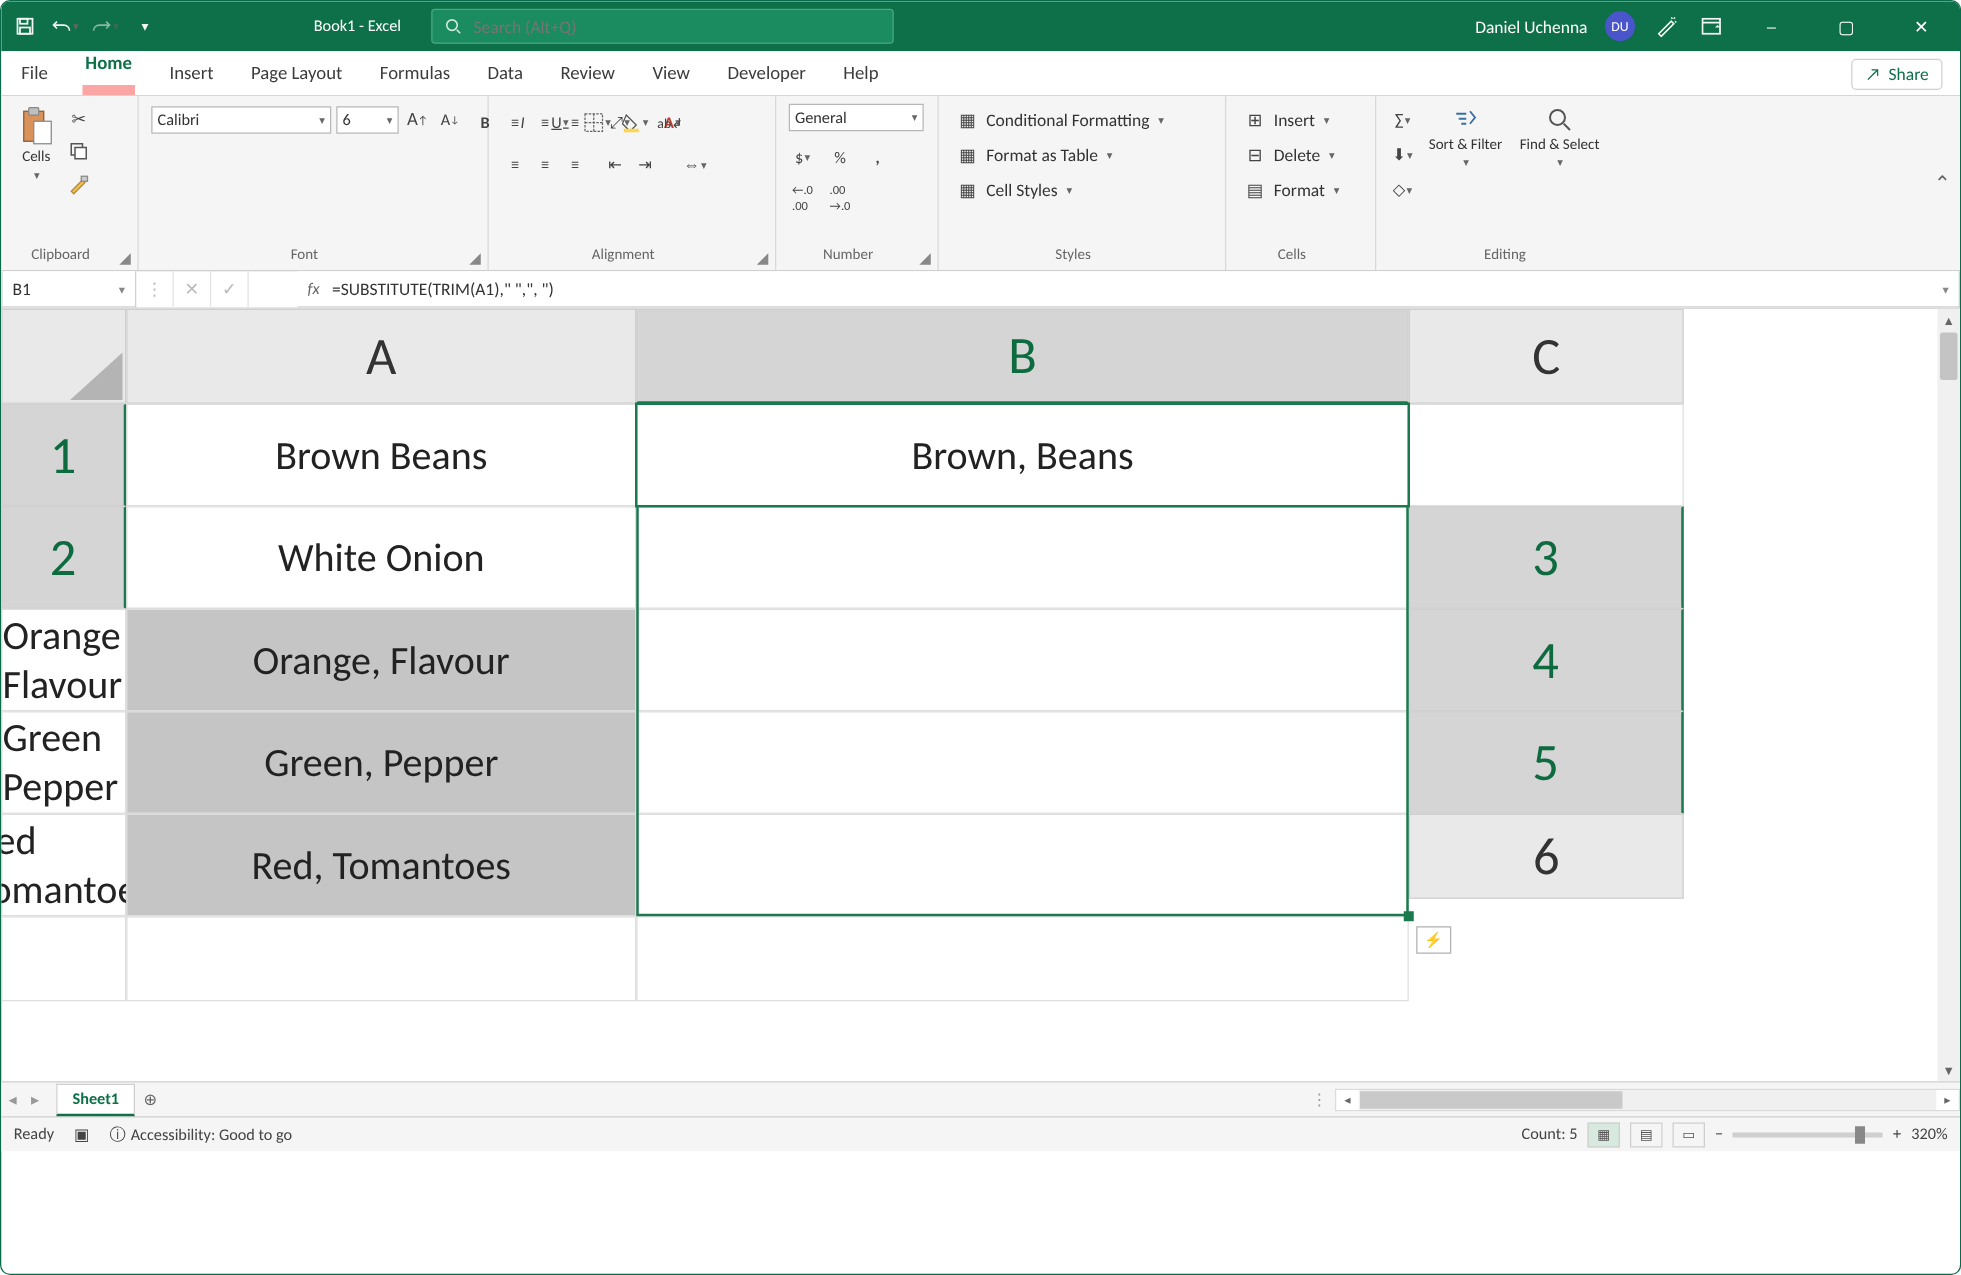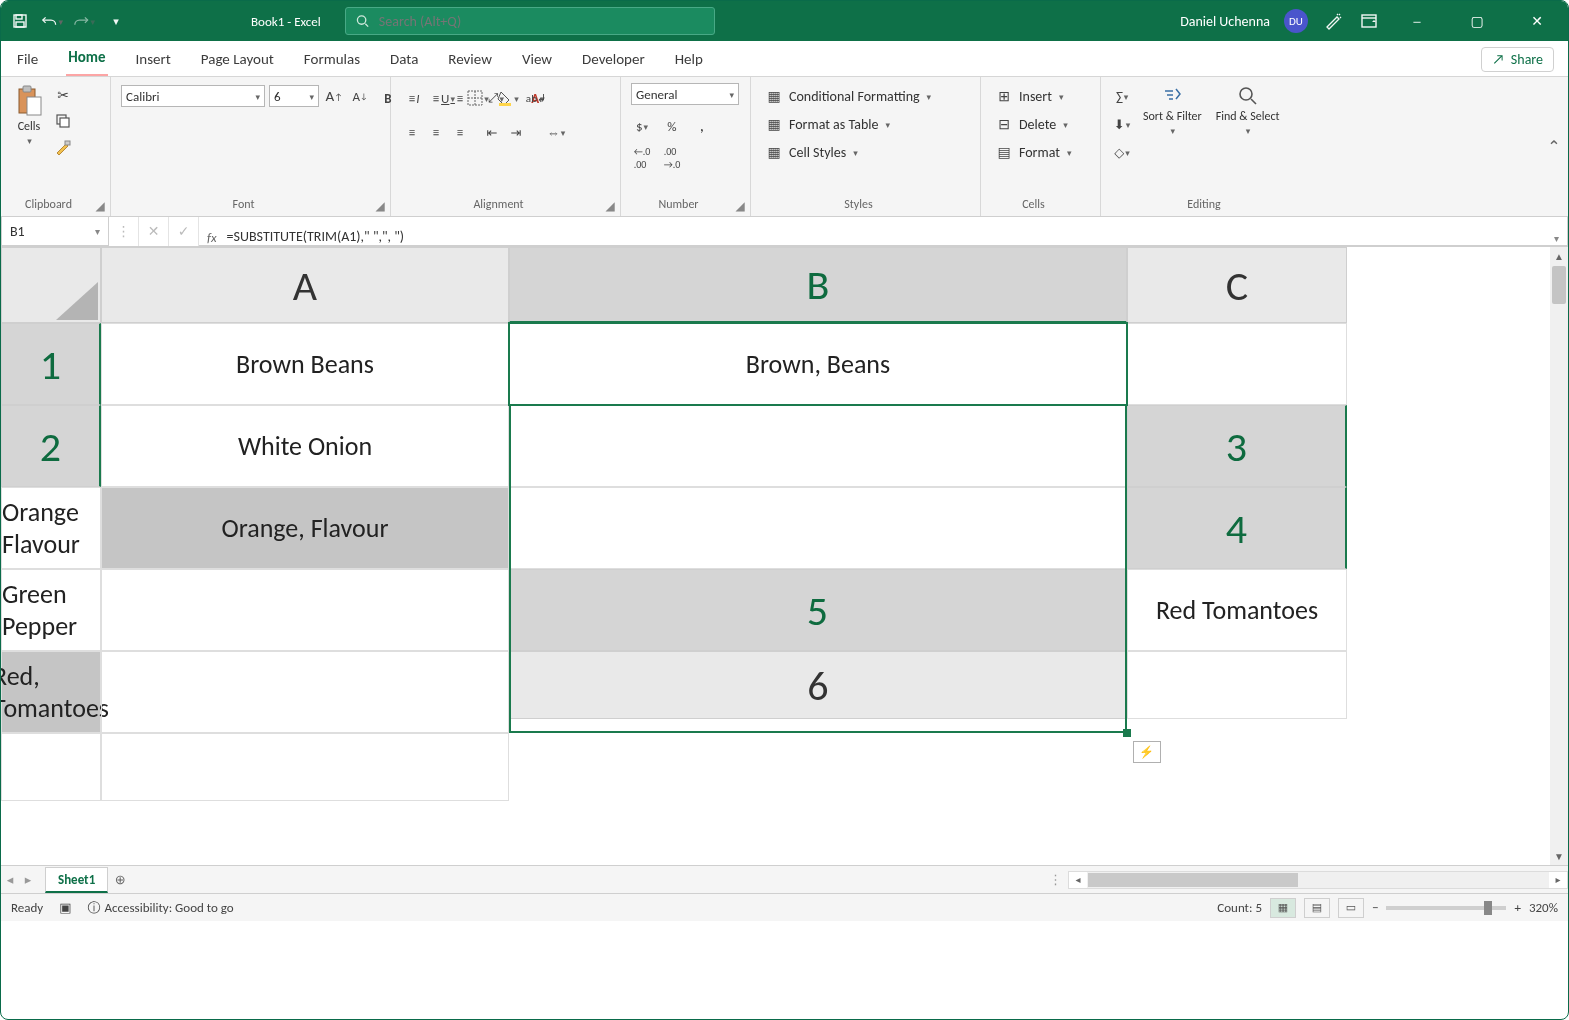--- a/index.html
+++ b/index.html
@@ -8,52 +8,52 @@
 .titlebar .left { display:flex; align-items:center; gap:10px; }
 .titlebar .qat-btn { width:22px; height:22px; display:flex;align-items:center;justify-content:center; color:#fff; opacity:.95;}
 .titlebar .title { flex:0 0 auto; margin-left:120px; margin-right:20px; color:#fff;}
 .titlebar .search { flex:0 0 370px; height:28px; background:#1b8b60; border:1px solid #48a986; border-radius:3px; display:flex;align-items:center; padding:0 10px; color:#d9f1e6; gap:10px;}
 .titlebar .search input { background:transparent; border:none; outline:none; color:#fff; font-size:14px; width:100%;}
 .titlebar .right { margin-left:auto; display:flex; align-items:center; gap:14px;}
 .titlebar .winbtn { width:46px; height:40px; display:flex;align-items:center;justify-content:center; color:#fff; font-size:14px;}
 .avatar { width:24px;height:24px;border-radius:50%; background:#4a55cc; color:#fff; font-size:11px; display:flex;align-items:center;justify-content:center;}
 .tabs { height:36px; display:flex; align-items:flex-end; padding:0 14px; gap:26px; border-bottom:1px solid #d6d6d6; background:#fff; font-size:15px; color:#3c3c3c;}
 .tabs .tab { padding:6px 2px 8px 2px; cursor:pointer; }
-.tabs .tab.active { color:#0e7048; border-bottom:2px solid #fca5a5; font-weight:600;}
+.tabs .tab.active { color:#0e7048; border-bottom:8px solid #fca5a5; font-weight:600;}
 .tabs .share { margin-left:auto; border:1px solid #d0d0d0; border-radius:4px; padding:3px 10px; font-size:14px; color:#0e7048; display:flex;align-items:center;gap:6px; margin-bottom:4px;}
 .ribbon { height:140px; background:#f5f5f5; display:flex; border-bottom:1px solid #cfcfcf; align-items:stretch; }
 .group { border-right:1px solid #d8d8d8; padding:6px 10px 2px 10px; display:flex; flex-direction:column; justify-content:flex-start; position:relative;}
 .group .label { font-size:12px; color:#666; text-align:center; padding:3px 0; position:absolute; bottom:2px; left:0; right:14px;}
 .group .launcher { position:absolute; right:4px; bottom:4px; font-size:12px; color:#888; width:12px;height:12px; display:flex;align-items:center;justify-content:center;}
 .grp-body{ display:flex; gap:6px; align-items:flex-start; flex:1;}
 .big-btn { display:flex; flex-direction:column; align-items:center; font-size:12px; color:#333; padding:2px 4px; gap:2px;}
 .small-row { display:flex; gap:4px; align-items:center;}
 .ico { width:20px;height:20px; display:flex;align-items:center;justify-content:center; font-size:14px; color:#444;}
 .dd { font-size:9px; color:#666; margin-left:1px;}
 .combo { border:1px solid #b6b6b6; background:#fff; height:22px; display:flex; align-items:center; padding:0 4px; font-size:13px; color:#333;}
 .btnrow { display:flex; gap:2px; align-items:center; margin-top:4px;}
 .rbtn { width:22px;height:22px; display:flex;align-items:center;justify-content:center; font-size:13px; color:#444;}
 .ribbon-text-btn { display:flex;align-items:center; gap:6px; font-size:14px; color:#333; padding:2px 4px;}
 .ribbon-text-btn .ico{ width:18px;height:18px;}
 .collapse-arrow { margin-left:auto; width:28px; display:flex;align-items:center;justify-content:center; color:#666;}
 .formula-row { height:30px; display:flex; align-items:stretch; border-bottom:1px solid #cfcfcf; font-size:14px;}
 .namebox { width:108px; border:1px solid #cfcfcf; border-top:none; display:flex;align-items:center; padding:0 8px; background:#fff; color:#333;}
 .namebox .ddarrow{margin-left:auto;color:#888;font-size:10px;}
 .fx-btn { width:30px; display:flex;align-items:center;justify-content:center; color:#888; border-right:1px solid #e4e4e4;}
-.fxbar { flex:1; display:flex;align-items:flex-end; padding:0 8px; color:#333; background:#fff; border:1px solid #cfcfcf; border-top:none; border-left:none;}
+.fxbar { flex:1; display:flex;align-items:center; padding:0 8px; color:#333; background:#fff; border:1px solid #cfcfcf; border-top:none; border-left:none;margin-left:39px;}
 .fxbar .fx {font-style:italic; color:#666; margin-right:10px; font-size:13px;}
 .grid-wrap { position:relative; height:618px; overflow:hidden;}
 .sheet { display:grid; grid-template-columns: 100px 408px 618px 220px; }
 .hdr-corner { height:76px; background:#e9e9e9; border:0.5px solid #cfcfcf; position:relative;}
 .hdr-corner::after{content:"";position:absolute;right:2px;bottom:2px;width:0;height:0;border-left:42px solid transparent;border-bottom:38px solid #b4b4b4;}
 .col-hdr { height:76px; background:#e9e9e9; border:0.5px solid #cfcfcf; display:flex;align-items:center;justify-content:center; font-size:42px; color:#333; font-family:Calibri,sans-serif;}
 .col-hdr.sel { background:#d5d5d5; color:#0e6b3f; border-bottom:2px solid #1a7a4d;}
 .row-hdr { background:#e9e9e9; border:0.5px solid #cfcfcf; display:flex;align-items:center;justify-content:center; font-size:42px; color:#333; font-family:Calibri,sans-serif;}
 .row-hdr.sel{ background:#d5d5d5; color:#0e6b3f; border-right:2px solid #1a7a4d;}
-.cell { border:0.5px solid #dedede; display:flex;align-items:center;justify-content:center; font-size:26px; font-family:Calibri,sans-serif; color:#222;}
+.cell { border:0.5px solid #dedede; display:flex;align-items:center;justify-content:center; font-size:32px; font-family:Calibri,sans-serif; color:#222;}
 .rowH{ height:82px;}
 .rowH6{height:68px;}
 .selected-range-b { background:#c5c5c5;}
 .active-cell { background:#fff !important; outline:2px solid #1a7a4d; outline-offset:-1px; z-index:2;}
 .range-outline { position:absolute; border:2px solid #1a7a4d; pointer-events:none;}
 .fill-handle{position:absolute; width:8px;height:8px;background:#1a7a4d;}
 .quickopts{position:absolute; width:28px;height:22px;border:1px solid #b0b0b0;background:#fff;display:flex;align-items:center;justify-content:center;font-size:12px;}
 .vscroll { position:absolute; right:0; top:0; bottom:0; width:18px; background:#f0f0f0; display:flex; flex-direction:column; align-items:center;}
 .vscroll .arrow{height:18px;width:100%;display:flex;align-items:center;justify-content:center;color:#666;font-size:10px;}
 .vscroll .thumb{width:14px;height:38px;background:#c4c4c4;border-radius:2px;margin-top:1px;}
@@ -371,20 +371,21 @@
     <div class="cell rowH">White Onion</div>
     <div class="cell rowH"></div>
 
     <div class="row-hdr rowH sel">3</div>
     <div class="cell rowH">Orange Flavour</div>
     <div class="cell rowH selected-range-b">Orange, Flavour</div>
     <div class="cell rowH"></div>
 
     <div class="row-hdr rowH sel">4</div>
     <div class="cell rowH">Green Pepper</div>
+    <div class="cell rowH selected-range-b">Green, Pepper</div>
     <div class="cell rowH"></div>
 
     <div class="row-hdr rowH sel">5</div>
     <div class="cell rowH">Red Tomantoes</div>
     <div class="cell rowH selected-range-b">Red, Tomantoes</div>
     <div class="cell rowH"></div>
 
     <div class="row-hdr rowH6">6</div>
     <div class="cell rowH6"></div>
     <div class="cell rowH6"></div>

